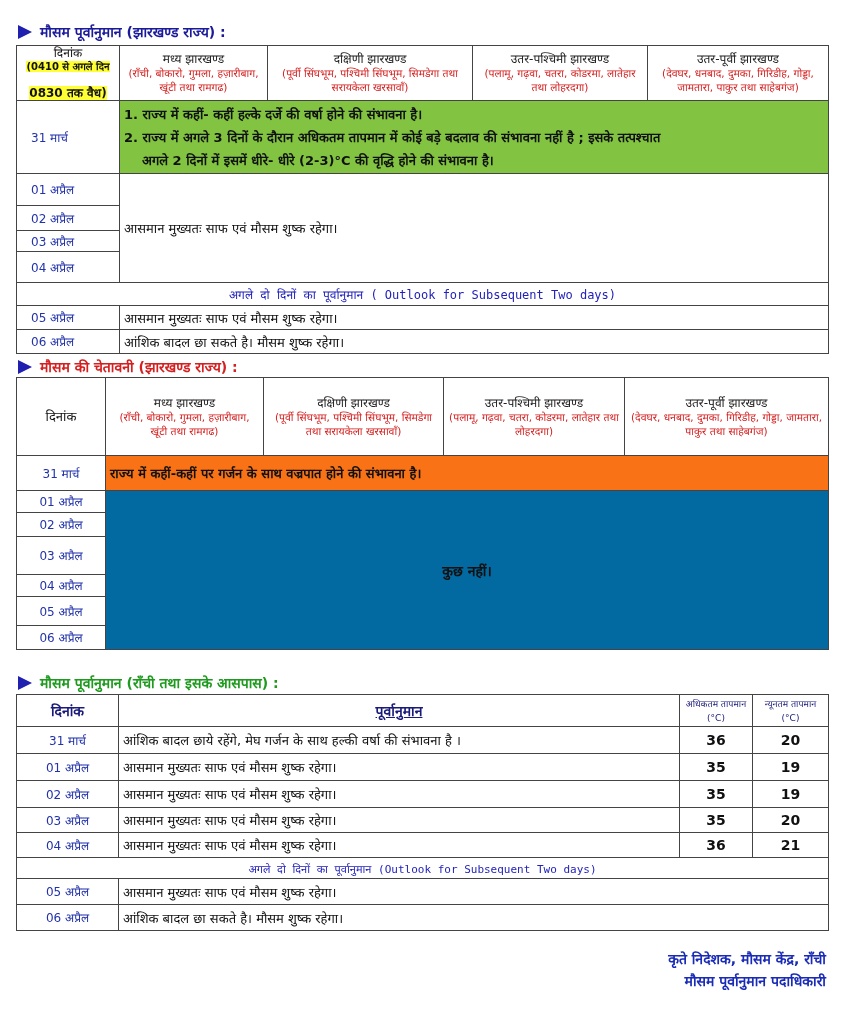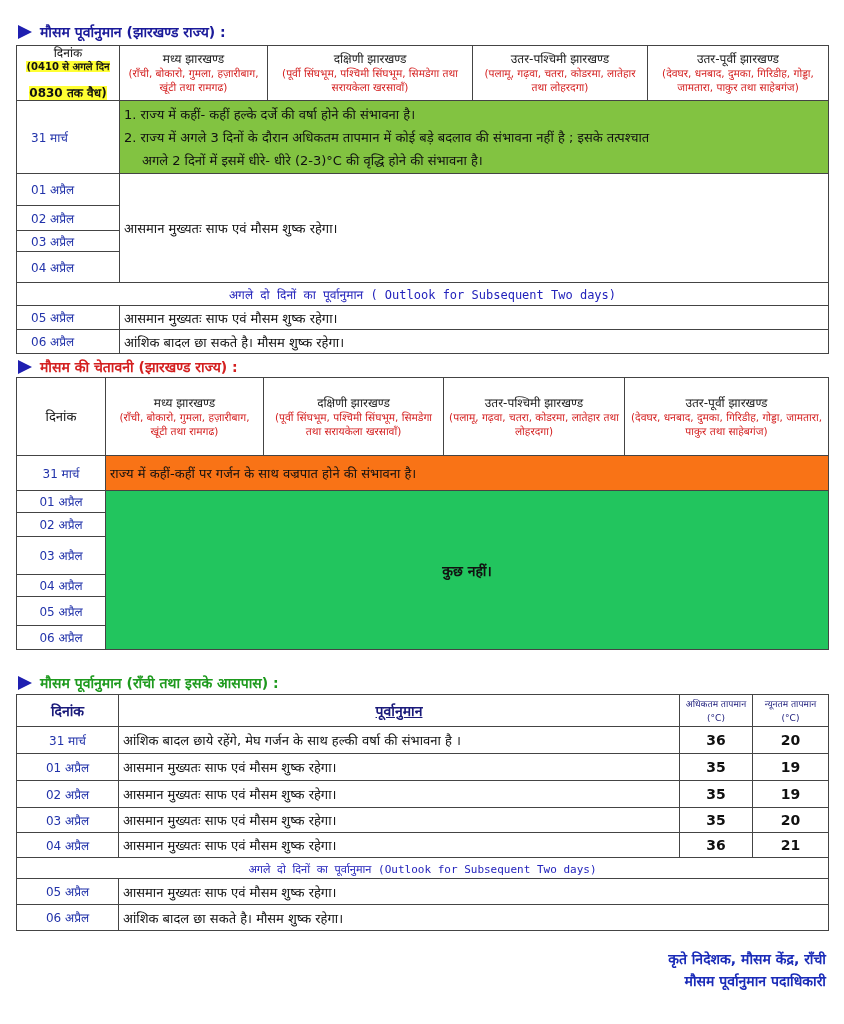--- a/index.html
+++ b/index.html
@@ -8,25 +8,25 @@
   .sec-title { position:absolute; left:18px; font-weight:bold; font-size:14px; display:flex; align-items:center; gap:8px; }
   .arrow { display:inline-block; width:0; height:0; border-top:7px solid transparent; border-bottom:7px solid transparent; border-left:14px solid #1f1fb0; }
   table { position:absolute; border-collapse:collapse; table-layout:fixed; }
   td { border:1px solid #444; padding:0 4px; vertical-align:middle; }
   .date { color:#2233aa; font-size:12px; text-align:left; padding-left:14px; }
   .date-c { color:#2233aa; font-size:12px; text-align:center; }
   .hdr { text-align:center; font-size:12px; line-height:14px; }
   .hdr-title { color:#222; }
   .hdr-sub { color:#d42020; font-size:10.5px; }
   .hl { background:#ffff33; font-weight:bold; }
-  .txt { font-size:13px; font-weight:normal; color:#111; }
+  .txt { font-size:13px; font-weight:bold; color:#111; }
   .outlook { text-align:center; color:#2222bb; font-size:12px; font-family:"DejaVu Sans Mono","Liberation Mono",monospace; }
   .green1 { background:#82c341; }
   .yellow { background:#f97316; }
-  .green2 { background:#22c55e; }
+  .green2 { background:#0369a1; }
   .num { text-align:center; font-weight:bold; font-size:14px; }
   .sig { position:absolute; right:18px; top:948px; color:#1a2bb8; font-weight:bold; font-size:14px; text-align:right; line-height:22px; }
 </style>
 </head>
 <body>
 
 <div class="sec-title" style="top:22px;color:#1a1a9a;">
   <span class="arrow"></span>
   <span>मौसम पूर्वानुमान  (झारखण्ड राज्य)  :</span>
 </div>

